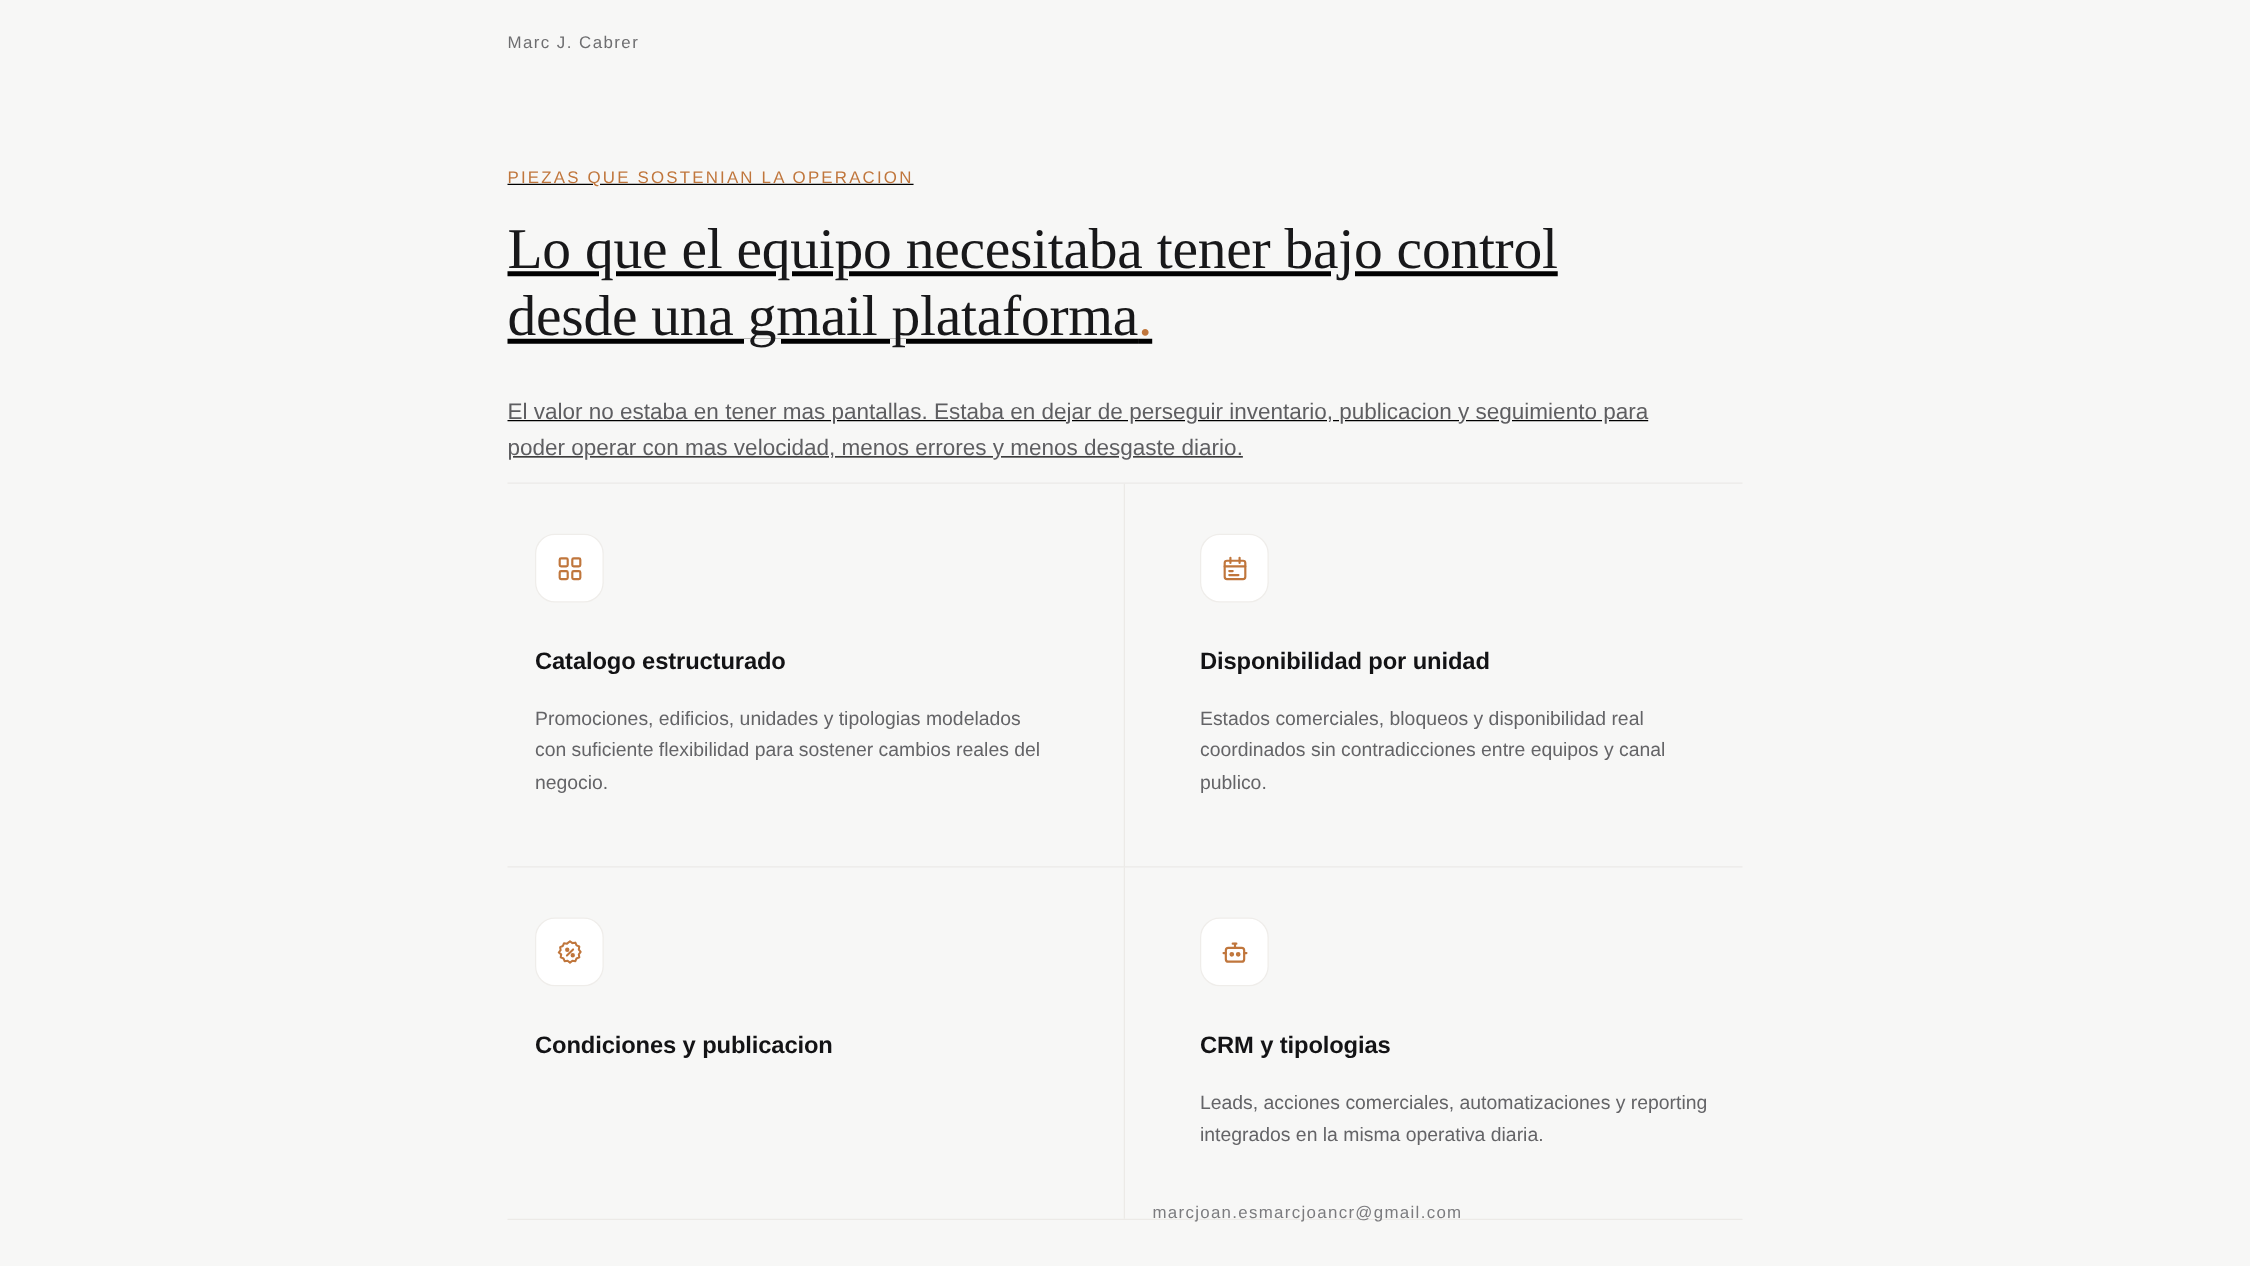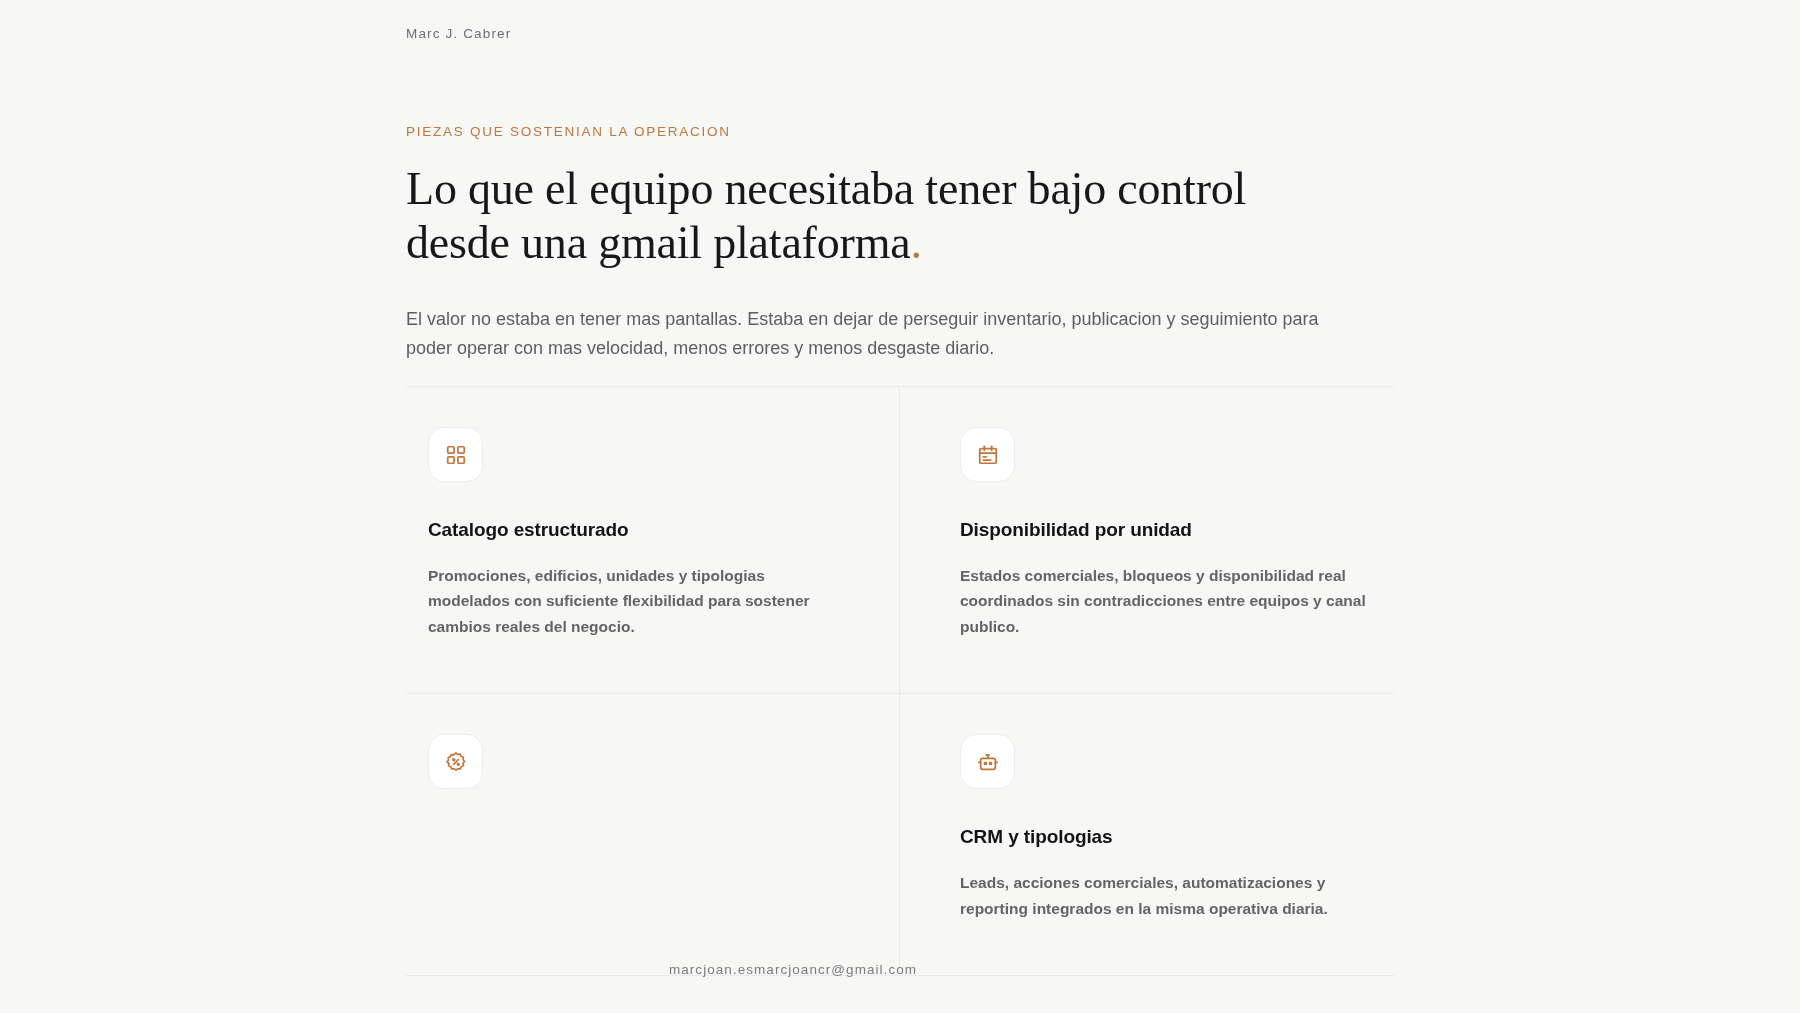--- a/index.html
+++ b/index.html
@@ -35,22 +35,23 @@
     letter-spacing: 1.15px;
     color: #6e6e70;
     font-weight: 400;
     line-height: 24px;
   }
 
   
   .content {
     position: absolute;
     left: 406px;
-    top: 124px;
+    top: 134px;
     width: 988px;
+    text-decoration: underline;
   }
 
   .eyebrow {
     font-size: 13.5px;
     letter-spacing: 1.75px;
     font-weight: 500;
     color: #c0763c;
     text-transform: uppercase;
     margin: 0 0 22px 0;
     line-height: 1.2;
@@ -130,31 +131,31 @@
     margin: 0 0 20px 0;
     line-height: 1.3;
     letter-spacing: -0.1px;
   }
   .card-text {
     font-size: 15.5px;
     line-height: 1.65;
     color: #646467;
     margin: 0;
     max-width: 470px;
-    font-weight: 700;
+    font-weight: 400;
   }
 
   
   .footer {
     position: absolute;
     left: 416px;
     right: 406px;
     bottom: 36px;
     display: flex;
-    justify-content: center;
+    justify-content: flex-end;
     align-items: center;
   }
   .footer-text {
     font-size: 13.5px;
     letter-spacing: 1.05px;
     color: #7b7b7e;
     font-weight: 400;
   }
 </style>
 </head>
@@ -205,20 +206,21 @@
 
       <div class="cell col-left">
         <div class="icon-tile">
           <svg width="22" height="22" viewBox="0 0 24 24" fill="none" stroke="#c0763c" stroke-width="1.8" stroke-linecap="round" stroke-linejoin="round">
             <path d="M12 2.2l2.1 1.6 2.6-.4 1 2.4 2.4 1-.4 2.6 1.6 2.1-1.6 2.1.4 2.6-2.4 1-1 2.4-2.6-.4-2.1 1.6-2.1-1.6-2.6.4-1-2.4-2.4-1 .4-2.6L2.2 12l1.6-2.1-.4-2.6 2.4-1 1-2.4 2.6.4z"></path>
             <line x1="9.3" y1="14.7" x2="14.7" y2="9.3"></line>
             <circle cx="9.6" cy="9.6" r="1"></circle>
             <circle cx="14.4" cy="14.4" r="1"></circle>
           </svg>
         </div>
+        <h3 class="card-title">Condiciones y publicacion</h3>
       </div>
 
       <div class="cell col-right">
         <div class="icon-tile">
           <svg width="22" height="22" viewBox="0 0 24 24" fill="none" stroke="#c0763c" stroke-width="1.9" stroke-linecap="round" stroke-linejoin="round">
             <rect x="4" y="8" width="16" height="12" rx="2.2"></rect>
             <path d="M12 8V4.5"></path>
             <path d="M10 4.3h3.2"></path>
             <line x1="2" y1="12.5" x2="4" y2="12.5"></line>
             <line x1="20" y1="12.5" x2="22" y2="12.5"></line>

